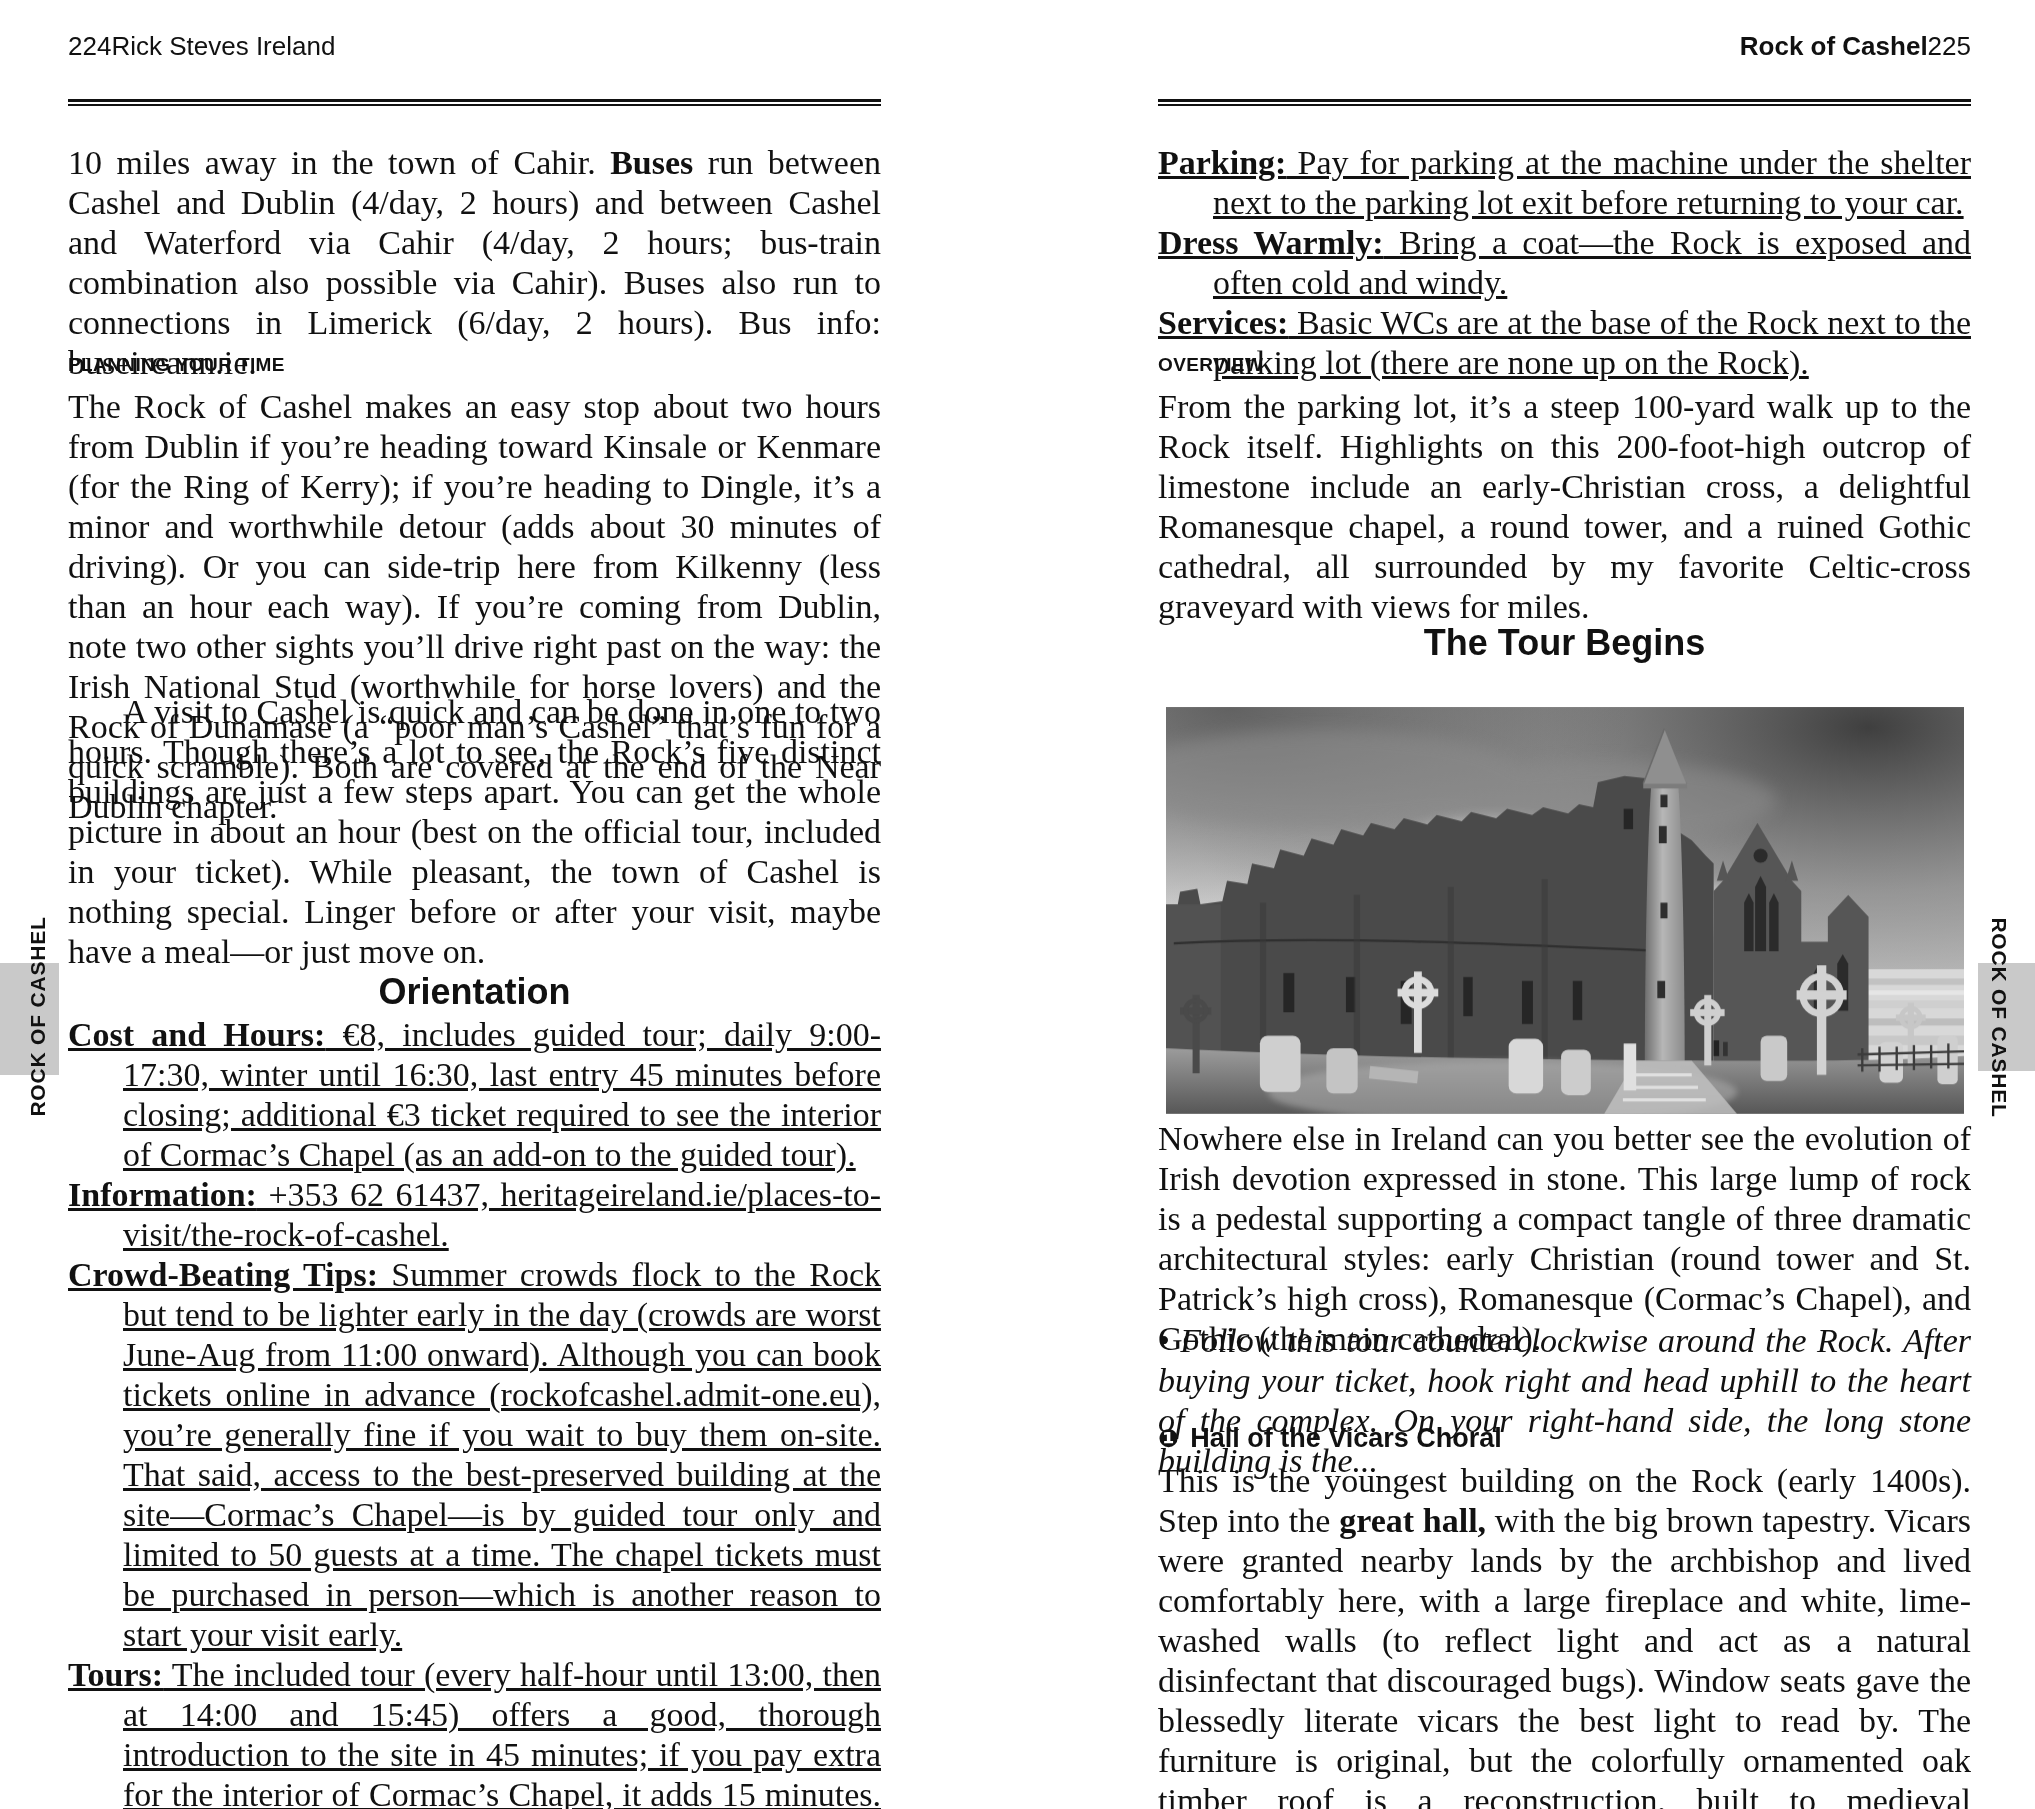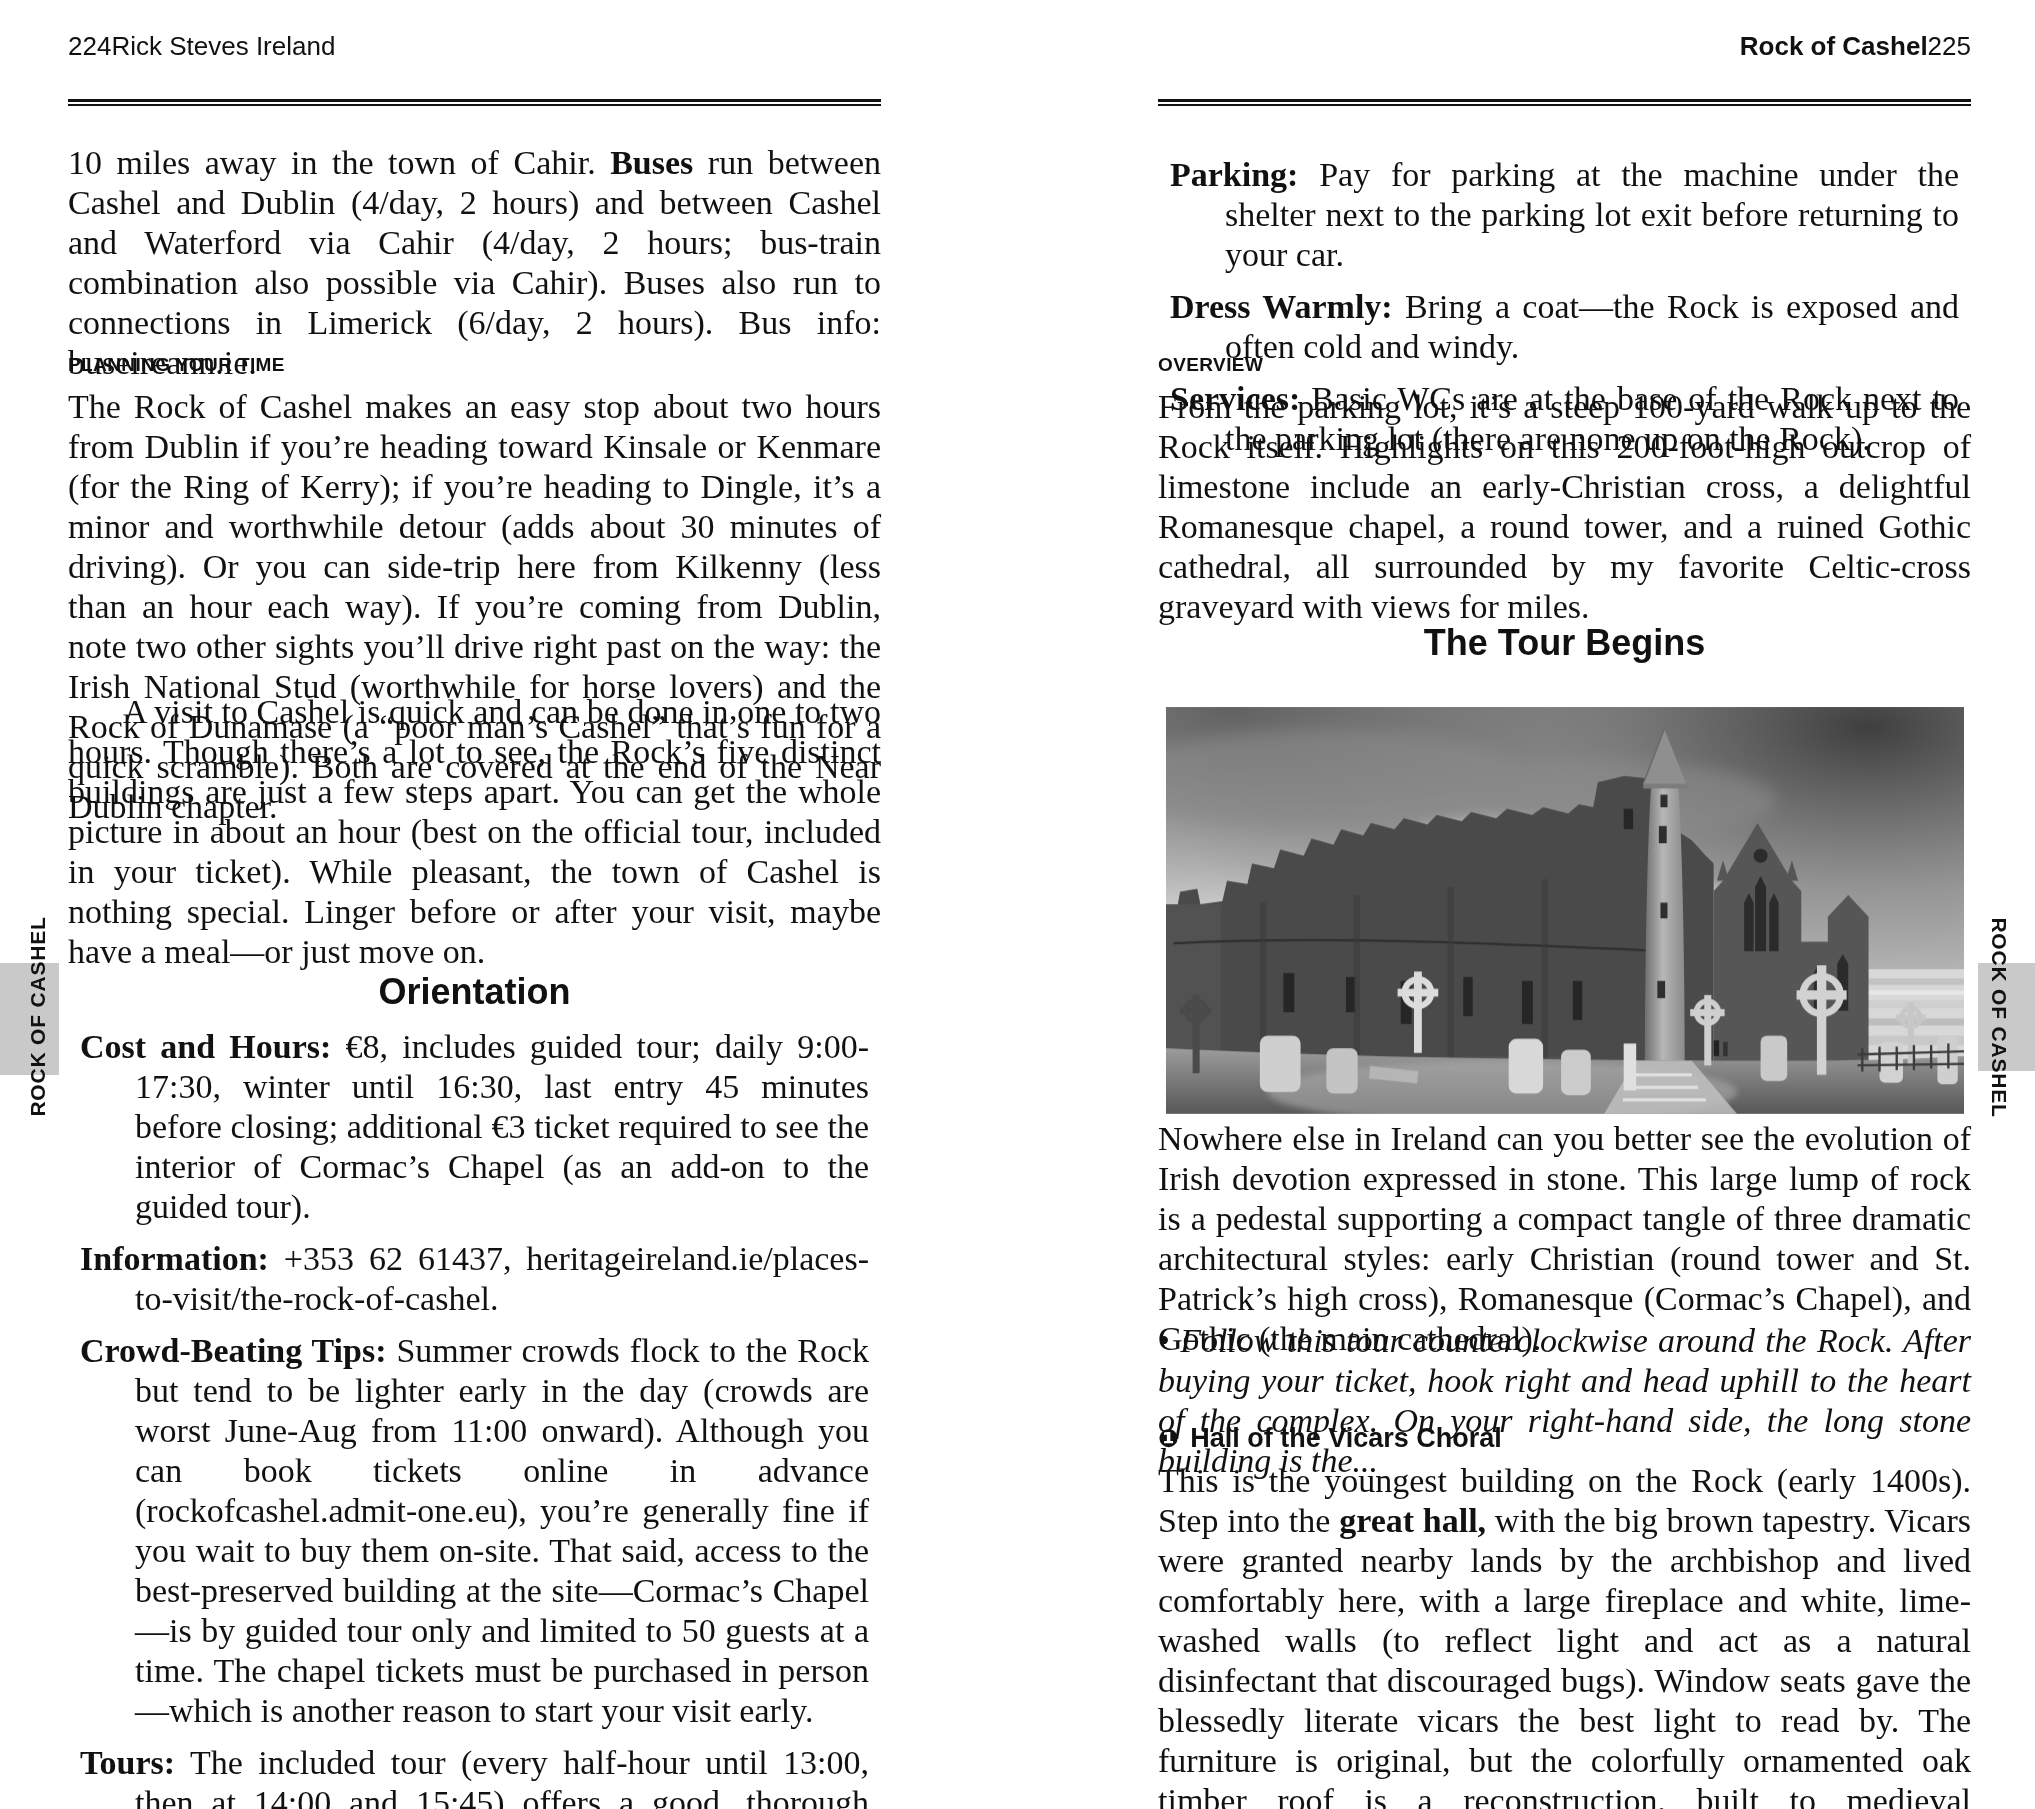--- a/index.html
+++ b/index.html
@@ -2,21 +2,21 @@
 <html style="font-size:12.5px"><head>
 <meta charset="utf-8">
 <style>
   html,body{margin:0;padding:0;background:#ffffff;}
   .spread{
     position:relative;width:2035px;height:1809px;background:#ffffff;color:#111111;
     font-family:"Liberation Serif",serif;overflow:hidden;
   }
   .abs{position:absolute;}
   .body-text{font-size:34px;line-height:40px;text-align:justify;margin:0;}
-  .entry{padding-left:55px;text-indent:-55px;margin:12px;}
+  .entry{padding-left:55px;text-indent:-55px;margin:0;text-decoration:underline;}
   .indent-first{text-indent:55px;}
   .rb{font-weight:bold;}
   .ri{font-style:italic;}
   .page-head{display:flex;align-items:baseline;font-family:"Liberation Sans",sans-serif;font-size:26px;}
   .page-head.right{justify-content:flex-end;}
   .head-bold{font-weight:700;}
   .head-reg{font-weight:400;}
   .rule .r1{height:3.1px;background:#111;}
   .rule .r2{height:1.6px;background:#111;margin-top:2.3px;}
   .subhead{font-family:"Liberation Sans",sans-serif;font-weight:700;font-size:19px;letter-spacing:0.4px;margin:0;}

